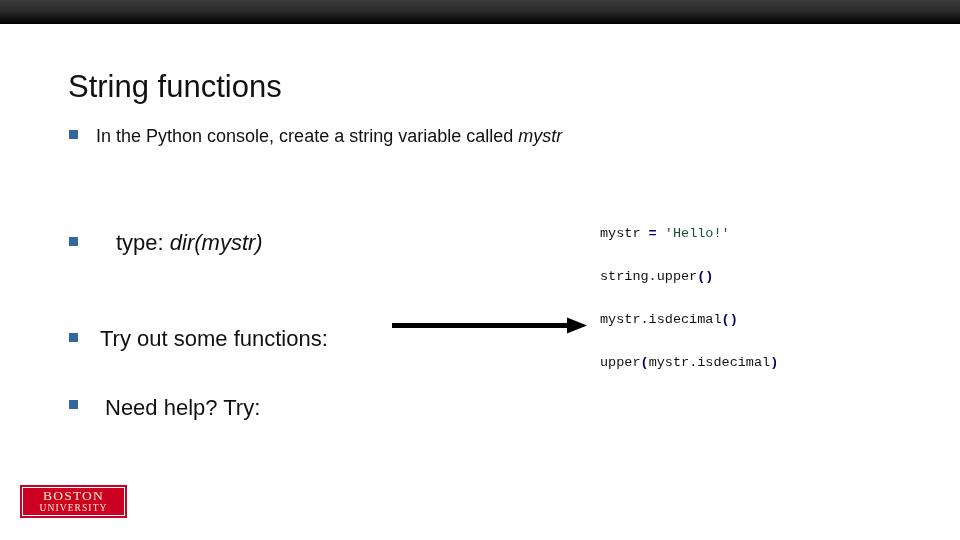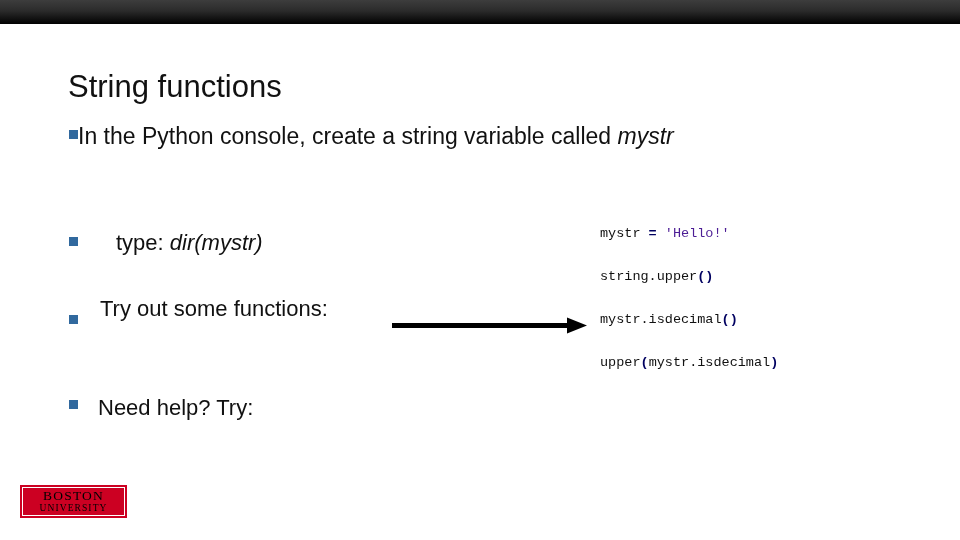--- a/index.html
+++ b/index.html
@@ -63,56 +63,56 @@
     line-height: 32px;
   }
   .bullet-body .it { font-style: italic; }
 
   #bullet-1 {
     left: 69px;
     top: 120px;
     width: 620px;
   }
   #bullet-1 .bullet-body {
-    font-size: 23px;
+    margin-left: 18px;
+    font-size: 18px;
     line-height: 33px;
   }
 
   #bullet-2 {
     left: 69px;
     top: 228px;
     width: 430px;
   }
   #bullet-2 .bullet-body {
     margin-left: 38px;
     font-size: 22px;
     line-height: 30px;
   }
   #bullet-2 .bullet-marker { margin-top: 9px; }
 
   #bullet-3 {
     left: 69px;
-    top: 294px;
+    top: 324px;
     width: 430px;
-    align-items: flex-end;
   }
   #bullet-3 .bullet-body {
     margin-left: 22px;
     font-size: 22px;
     line-height: 30px;
   }
   #bullet-3 .bullet-marker { margin-top: 9px; }
 
   #bullet-4 {
     left: 69px;
     top: 391px;
     width: 430px;
   }
   #bullet-4 .bullet-body {
-    margin-left: 20px;
+    margin-left: 27px;
     font-size: 22px;
     line-height: 34px;
   }
   #bullet-4 .bullet-marker { margin-top: 9px; }
   #bullet-4 .line2 {
     display: block;
     font-style: italic;
     margin-left: 16px;
     font-size: 23px;
   }
@@ -135,21 +135,21 @@
     font-family: "Liberation Mono", "DejaVu Sans Mono", monospace;
     font-size: 13.5px;
   }
   .code-line {
     height: 43px;
     line-height: 16px;
     color: #111111;
     white-space: pre;
   }
   .tok-op   { color: #000060; font-weight: bold; }
-  .tok-str  { color: #4c1d95; }
+  .tok-str  { color: #14532d; }
   .tok-name { color: #111111; }
 
   
   #bu-logo {
     position: absolute;
     left: 20px;
     top: 485px;
     width: 107px;
     height: 33px;
     background: #cc0022;
@@ -159,21 +159,21 @@
   #bu-logo .inner {
     width: 100%;
     height: 100%;
     border: 1.5px solid #ffffff;
     box-sizing: border-box;
     display: flex;
     flex-direction: column;
     align-items: center;
     justify-content: center;
     font-family: "Liberation Serif", serif;
-    color: #000000;
+    color: #fef9c3;
   }
   #bu-logo .l1 {
     font-size: 13.5px;
     letter-spacing: 1.2px;
     line-height: 14px;
     font-weight: normal;
   }
   #bu-logo .l2 {
     font-size: 9.5px;
     letter-spacing: 1.1px;

